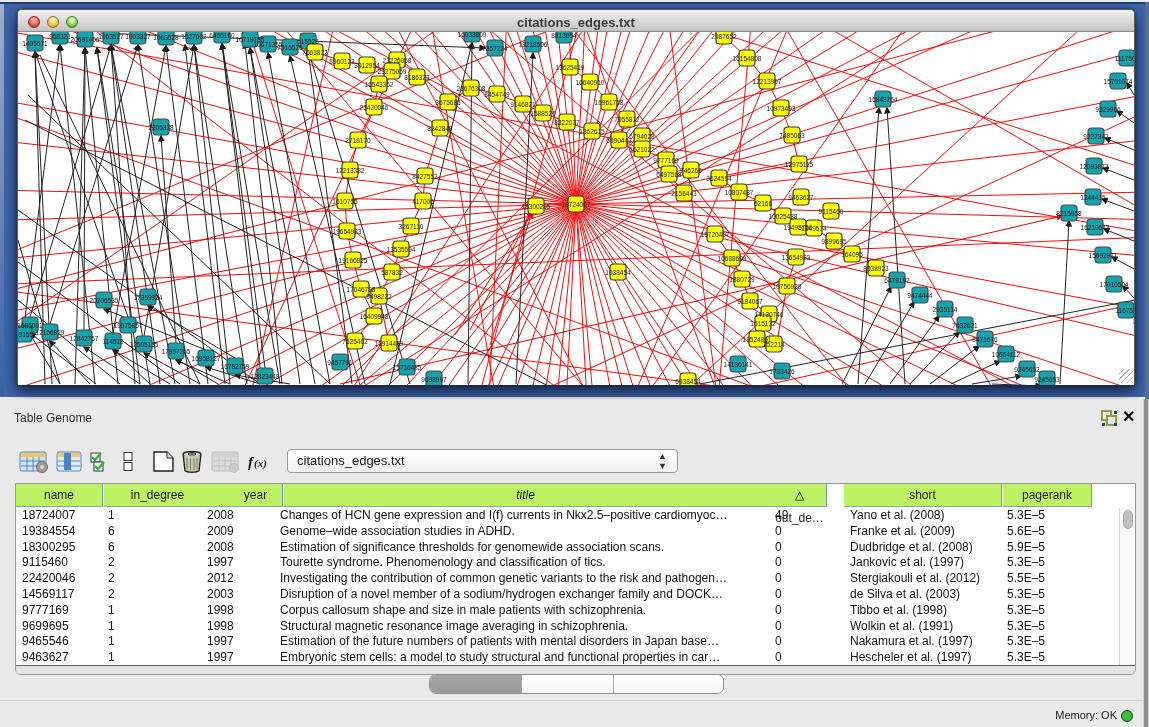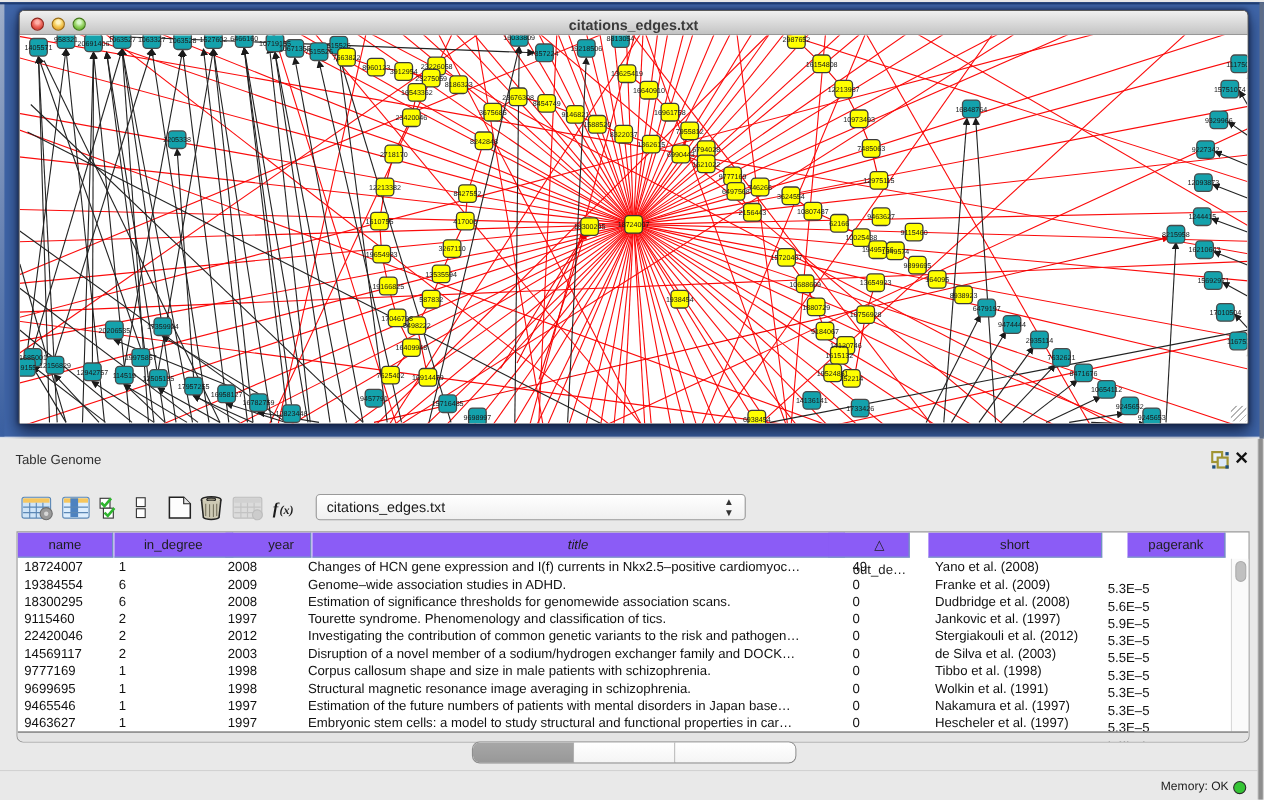--- a/index.html
+++ b/index.html
@@ -32,31 +32,31 @@
 
 .toolbar { position:absolute; left:18px; top:50px; height:25px; }
 .combo { position:absolute; left:287px; top:50px; width:391px; height:24px; background:linear-gradient(#ffffff,#f0f0f0);
   border:1px solid #9a9a9a; border-radius:4px; font-size:13px; color:#1a1a1a; line-height:22px; padding-left:9px; }
 .combo .updn { position:absolute; right:10px; top:1px; font-size:9px; color:#333; line-height:10px; text-align:center; }
 
 .tablebox { position:absolute; left:15px; top:84px; width:1121px; height:192px; background:#fff;
   border:1px solid #9a9a9a; border-radius:0 0 6px 6px; overflow:hidden; }
 .thead { position:absolute; left:0; top:0; width:1100px; height:23px;
   font-size:12px; color:#1e1e1e; }
-.th { position:absolute; top:0; height:23px; line-height:23px; text-align:center; border-right:1px solid #6d9cb5; background:#8b5cf6; border-bottom:1px solid #7ba7bd; }
+.th { position:absolute; top:0; height:23px; line-height:23px; text-align:center; border-right:1px solid #6d9cb5; background:#bef264; border-bottom:1px solid #7ba7bd; }
 .tbody { position:absolute; left:0; top:24px; width:1100px; font-size:12px; color:#111; }
 .tr { position:relative; height:15.8px; line-height:15.8px; white-space:nowrap; }
 .tr div { position:absolute; overflow:hidden; }
 .c0 { left:6px; width:80px; }
 .c1 { left:92px; width:90px; }
 .c2 { left:191px; width:70px; }
 .c3 { left:264px; width:487px; }
 .c4 { left:759px; width:68px; }
 .c5 { left:834px; width:150px; }
-.c6 { left:991px; width:88px;margin-top:20px; }
+.c6 { left:991px; width:88px; }
 .vsb { position:absolute; right:0; top:24px; width:16px; height:157px; background:#fafafa; border-left:1px solid #d8d8d8; }
 .hsb { position:absolute; left:0; top:181px; width:1119px; height:10px; background:#e4e4e4; border-top:1px solid #606060; }
 .vsb .thumb { position:absolute; left:2.5px; top:2px; width:10px; height:19px; background:#c0c0c0; border-radius:5px; border:1px solid #ababab; }
 
 .tabs { position:absolute; left:429px; top:275px; height:20px; display:flex;
   border:1px solid #8e8e8e; border-radius:7px; overflow:hidden; background:#fff;
   font-size:13px; font-weight:bold; }
 .tab { padding:17px 11px; line-height:19px; color:#111; background:linear-gradient(#ffffff,#ececec); border-right:1px solid #a9a9a9;}
 .tab.sel { background:linear-gradient(#a7a7a7,#8b8b8b); color:#fdfdfd; }
 .tab:last-child { border-right:none; }
@@ -673,21 +673,21 @@
   </svg>
   <div class="combo">citations_edges.txt<div class="updn">▲<br>▼</div></div>
   <div class="tablebox">
     <div class="thead">
       <div class="th" style="left:0;width:87px;">name</div>
       <div class="th" style="left:88px;width:108px;">in_degree</div>
       <div class="th" style="left:189px;width:78px;padding-left:24px;">year</div>
       <div class="th" style="left:268px;width:484px;font-style:italic;">title</div>
       <div class="th" style="left:737px;width:74px;padding-left:20px;">△ out_de…</div>
       <div class="th" style="left:828px;width:158px;">short</div>
-      <div class="th" style="left:987px;width:89px;margin-left:22px;">pagerank</div>
+      <div class="th" style="left:987px;width:89px;">pagerank</div>
     </div>
     <div class="tbody">
 <div class="tr">
           <div class="c0">18724007</div>
           <div class="c1">1</div>
           <div class="c2">2008</div>
           <div class="c3">Changes of HCN gene expression and I(f) currents in Nkx2.5–positive cardiomyoc…</div>
           <div class="c4">49</div>
           <div class="c5">Yano et al. (2008)</div>
           <div class="c6">5.3E–5</div>

